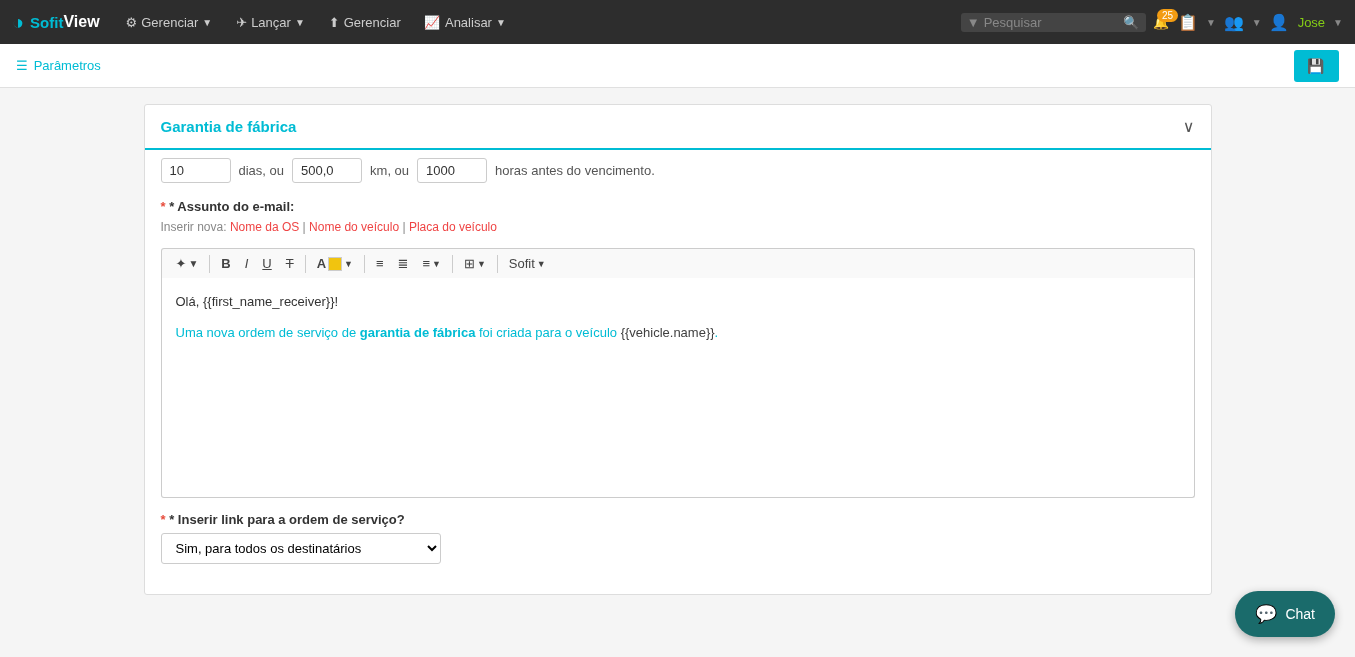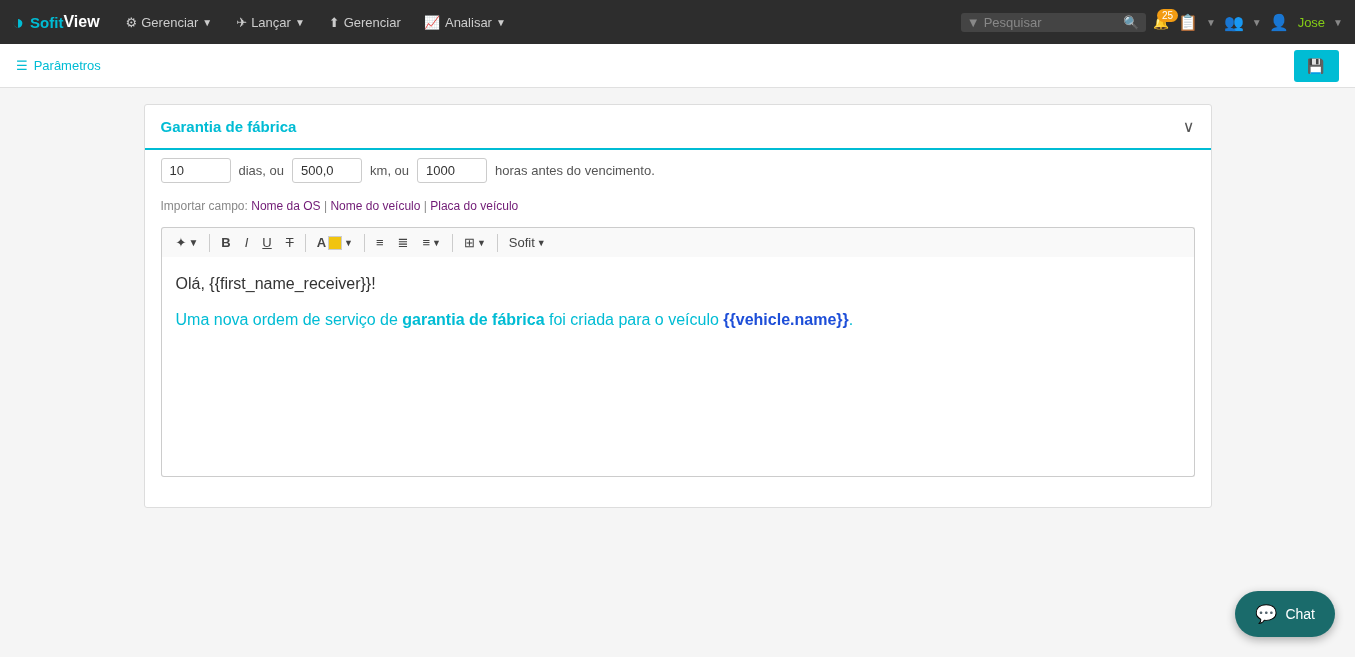--- a/index.html
+++ b/index.html
@@ -167,21 +167,21 @@
       border: 1px solid #ccc;
       border-radius: 3px;
       padding: 6px 10px;
       font-size: 13px;
     }
     .insert-field {
       font-size: 12px;
       color: #555;
       margin-top: 4px;
     }
-    .insert-field a { color: #701a75; text-decoration: none; cursor: pointer; }
+    .insert-field a { color: #ef4444; text-decoration: none; cursor: pointer; }
     .insert-field span { color: #888; }
 
     
     .editor-toolbar {
       border: 1px solid #ccc;
       border-bottom: none;
       border-radius: 3px 3px 0 0;
       padding: 4px 8px;
       display: flex;
       align-items: center;
@@ -202,27 +202,27 @@
       gap: 2px;
     }
     .toolbar-divider { width: 1px; height: 18px; background: #ccc; margin: 0 3px; }
     .editor-body {
       border: 1px solid #ccc;
       border-top: none;
       border-radius: 0 0 3px 3px;
       min-height: 220px;
       padding: 14px;
       background: #fff;
-      font-size: 16px;
+      font-size: 13px;
       line-height: 1.6;
     }
     .editor-body p { margin-bottom: 10px; }
     .editor-highlight { color: #00bcd4; }
     .editor-bold { font-weight: bold; }
-    .editor-variable { color: #1d4ed8; font-weight: bold; }
+    .editor-variable { color: #404040; font-weight: normal; }
 
     
     .form-select {
       border: 1px solid #ccc;
       border-radius: 3px;
       padding: 6px 10px;
       font-size: 13px;
       width: 280px;
       background: #fff;
       cursor: pointer;
@@ -330,22 +330,26 @@
       <div class="form-row" style="margin-top:-8px;">
         <input class="field-input" type="text" value="10" style="">
         <span class="field-unit">dias, ou</span>
         <input class="field-input" type="text" value="500,0" style="">
         <span class="field-unit">km, ou</span>
         <input class="field-input" type="text" value="1000" style="">
         <span class="field-unit">horas antes do vencimento.</span>
       </div>
 
       <div class="form-group">
+        <label>
+          <span style="color:#e74c3c;">* </span>
+          <span style="font-weight:bold;">* Assunto do e-mail:</span>
+        </label>
         <div class="insert-field">
-          <span>Importar campo:</span>
+          <span>Inserir nova:</span>
           <a>Nome da OS</a>
           <span> | </span>
           <a>Nome do veículo</a>
           <span> | </span>
           <a>Placa do veículo</a>
         </div>
       </div>
 
       <div class="form-group">
 
@@ -382,20 +386,31 @@
             <span>Olá, {{first_name_receiver}}!</span>
           </p>
           <p>
             <span class="editor-highlight">
               <span>Uma nova ordem de serviço de </span><span class="editor-bold">garantia de fábrica</span><span> foi criada para o veículo </span><span class="editor-variable">{{vehicle.name}}</span><span>.</span>
             </span>
           </p>
         </div>
       </div>
 
+      <div class="form-group">
+        <label>
+          <span style="color:#e74c3c;">* </span>
+          <span style="font-weight:bold;">* Inserir link para a ordem de serviço?</span>
+        </label>
+        <select class="form-select">
+          <option>Sim, para todos os destinatários</option>
+          <option>Não</option>
+          <option>Apenas para alguns destinatários</option>
+        </select>
+      </div>
 
     </div>
   </div>
 </div>
 
 <button class="chat-btn">
   <span style="font-size:18px;">💬</span>
   <span>Chat</span>
 </button>
 

